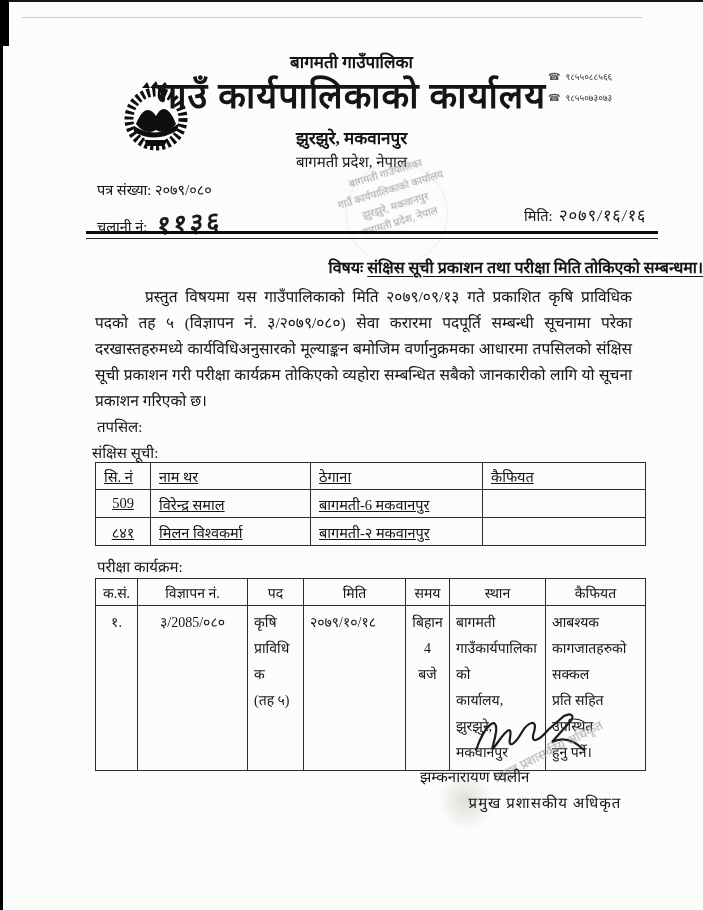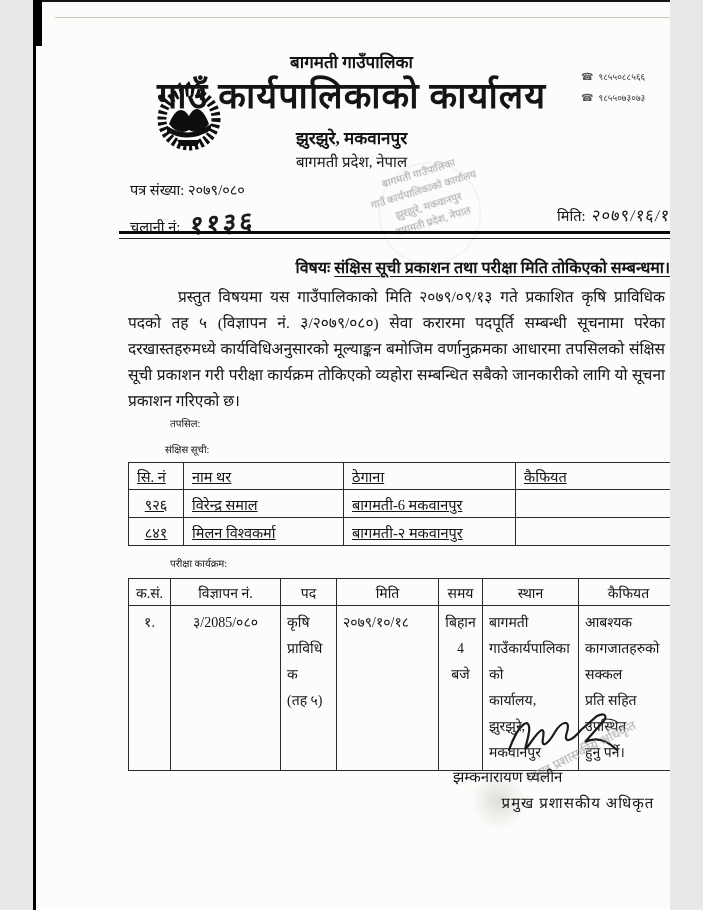--- a/index.html
+++ b/index.html
@@ -1,17 +1,17 @@
 <!DOCTYPE html>
 <html><head>
 <meta charset="utf-8">
 <style>
   html,body{margin:0;padding:0;background:#e8e8e6;}
   .page{
-    position:relative;width:637px;height:910px;margin:0 auto;
+    position:relative;width:703px;height:910px;margin:0 auto;
     background:#fcfcfa;overflow:hidden;color:#141414;
     font-family:"Liberation Serif","DejaVu Serif",serif;
   }
   
   .edge-left{position:absolute;left:0;top:0;width:3px;height:910px;background:#000;}
   .edge-top{position:absolute;left:0;top:0;width:703px;height:2px;background:#151515;}
   .corner-blob{position:absolute;left:0;top:0;width:9px;height:46px;background:#000;}
   .scan-line{position:absolute;left:22px;top:17px;width:620px;height:1px;background:#c9c9c3;}
 
   
@@ -48,21 +48,21 @@
   .rule{position:absolute;left:86px;top:231px;width:572px;height:4px;
     border-top:3px solid #0a0a0a;border-bottom:1px solid #222;}
 
   .subject{position:absolute;left:0;top:256px;width:100%;text-align:right;
     font-size:16px;font-weight:bold;}
   .subject .underlined{text-decoration:underline;text-underline-offset:3px;}
 
   .body-par{position:absolute;left:95px;top:284px;width:537px;font-size:15.5px;
     line-height:26px;text-align:justify;text-indent:50px;}
 
-  .lbl{position:absolute;font-size:10px;margin-left:40px;}
+  .lbl{position:absolute;font-size:15px;}
   .lbl-tapasil{left:97px;top:416px;}
   .lbl-shortlist{left:92px;top:442px;font-family:Liberation Serif, serif;}
   .lbl-exam{left:97px;top:556px;}
 
   table{border-collapse:collapse;table-layout:fixed;position:absolute;left:95px;background:transparent;}
   th,td{border:1.4px solid #2b2b2b;padding:2px 8px;font-weight:normal;text-align:left;
     font-size:14.5px;overflow-wrap:break-word;}
   .t1{top:462px;width:550px;text-decoration:underline;}
   .t1 th{height:22px;}
   .t1 td{height:23px;}
@@ -162,21 +162,21 @@
         <col style="width:163px">
       </colgroup>
     <tbody>
         <tr>
       <th>सि. नं</th>
       <th>नाम थर</th>
       <th>ठेगाना</th>
       <th>कैफियत</th>
     </tr>
     <tr>
-      <td class="c-num">९२६</td>
+      <td class="c-num">509</td>
       <td>विरेन्द्र समाल</td>
       <td>बागमती-6 मकवानपुर</td>
       <td></td>
     </tr>
     <tr>
       <td class="c-num">८४१</td>
       <td>मिलन विश्वकर्मा</td>
       <td>बागमती-२ मकवानपुर</td>
       <td></td>
     </tr>

